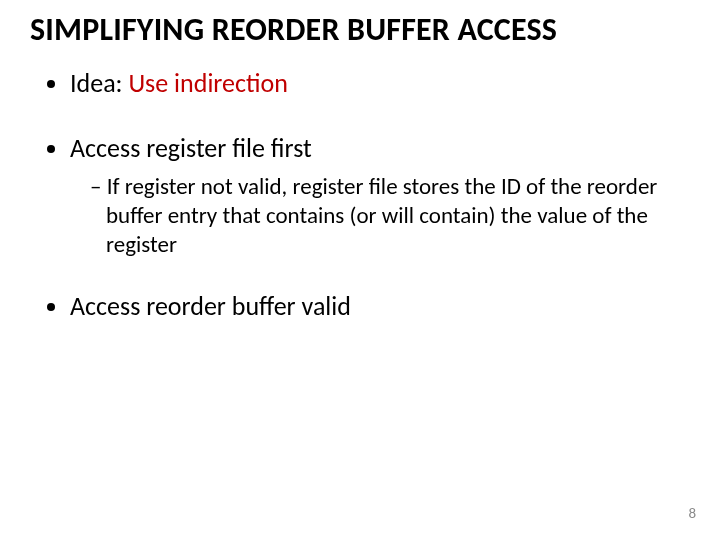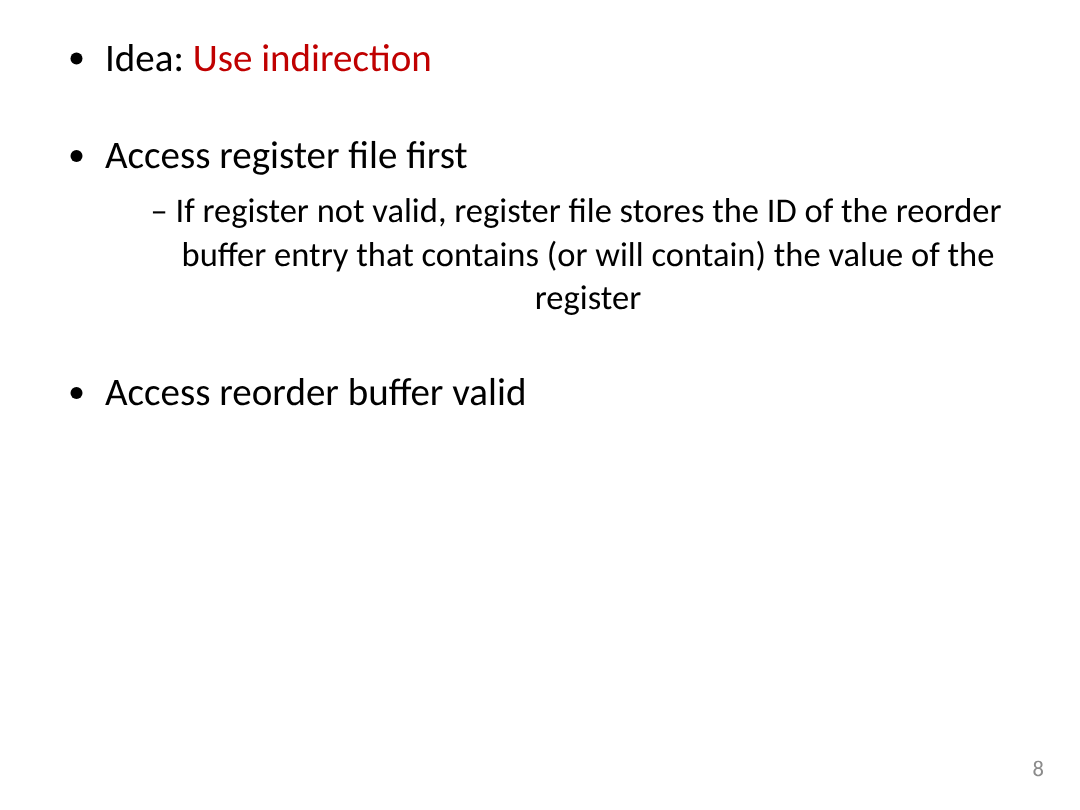--- a/index.html
+++ b/index.html
@@ -42,41 +42,41 @@
     list-style: none;
     margin: 8px 0 0 0;
     padding-left: 20px;
   }
   ul.level2 > li {
     font-size: 23px;
     line-height: 1.25;
     margin-bottom: 6px;
     text-indent: -16px;
     padding-left: 16px;
-    text-align: center;
   }
   ul.level2 > li::before {
     content: "– ";
   }
   .red {
     color: #c00000;
   }
   .page-number {
     position: absolute;
     right: 24px;
     bottom: 18px;
     font-size: 15px;
     color: #8b8b8b;
   }
 </style>
 </head>
 <body>
 
 <div class="slide">
 
+  <h1 class="title">SIMPLIFYING REORDER BUFFER ACCESS</h1>
 
   <ul class="level1">
 
     <li>
       <span>Idea: </span><span class="red">Use indirection</span>
     </li>
 
     <li>
       <span>Access register file first</span>
       <ul class="level2">

